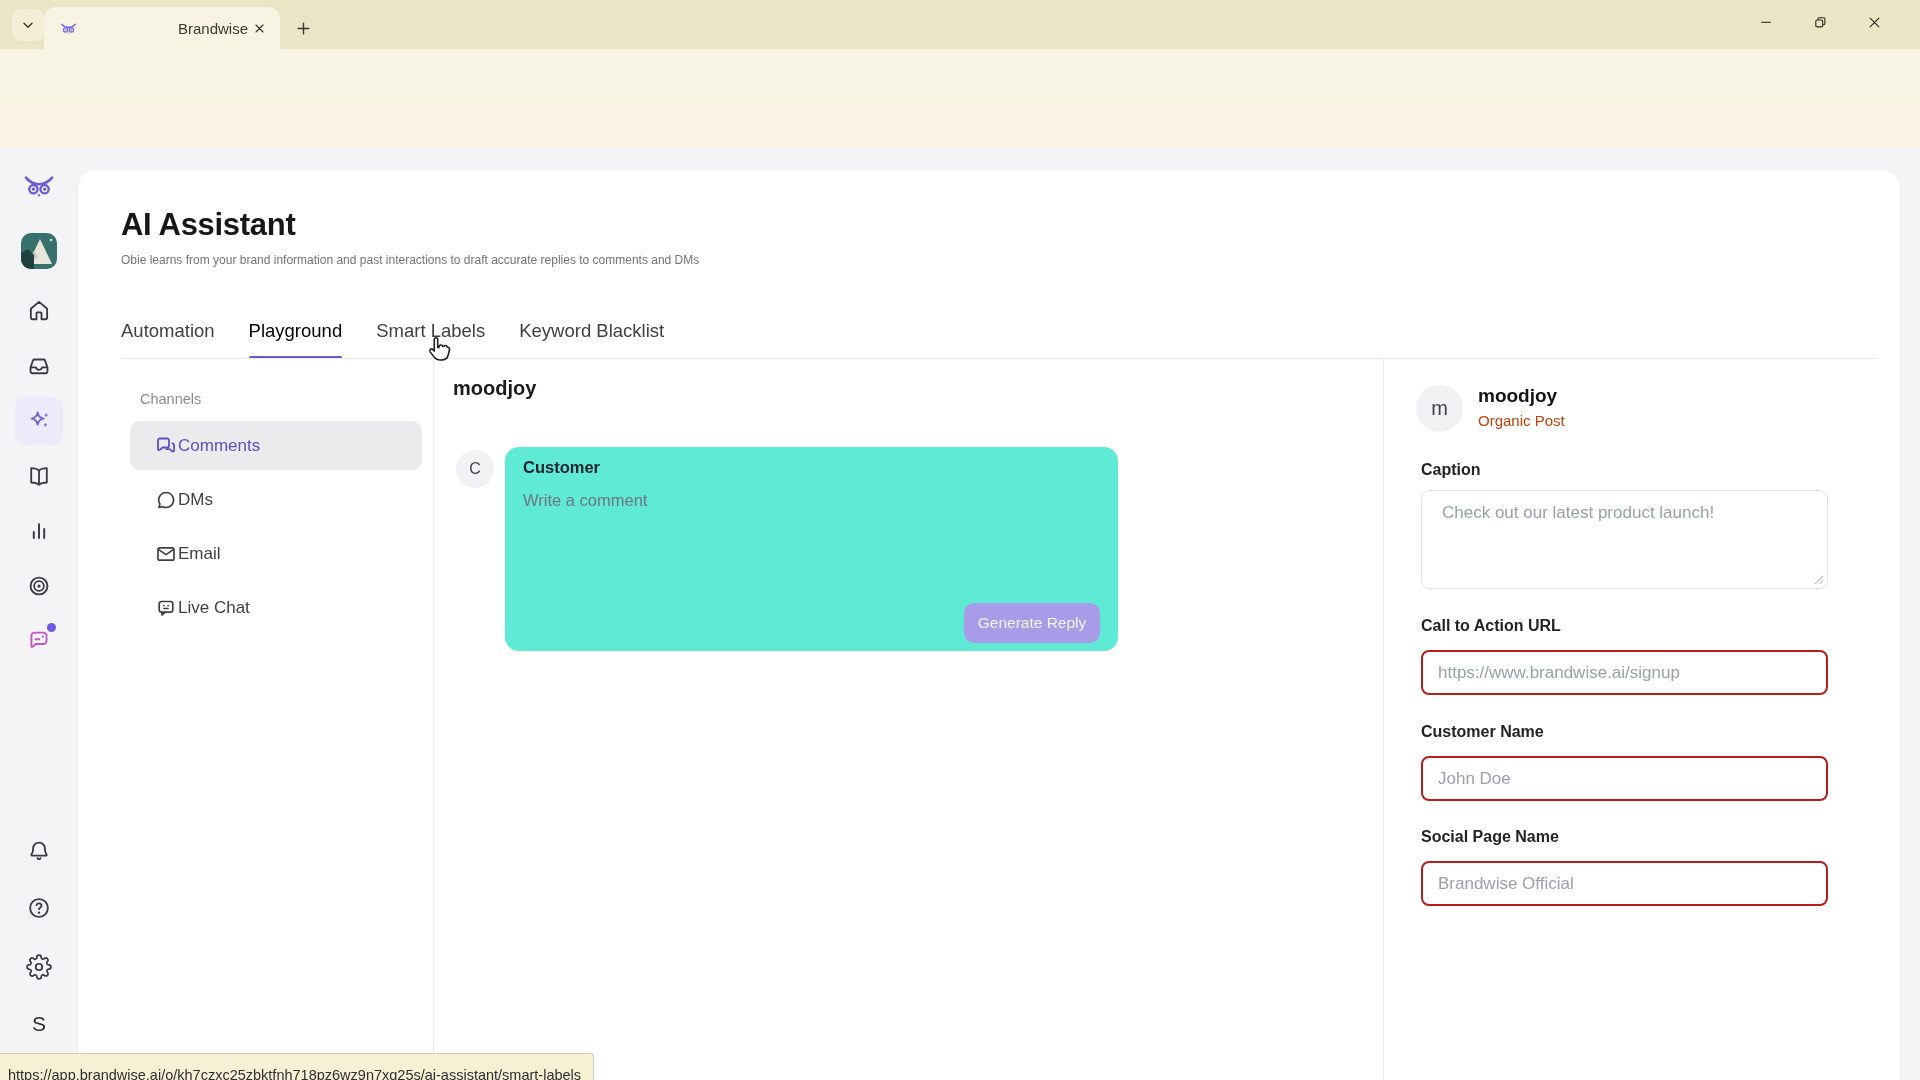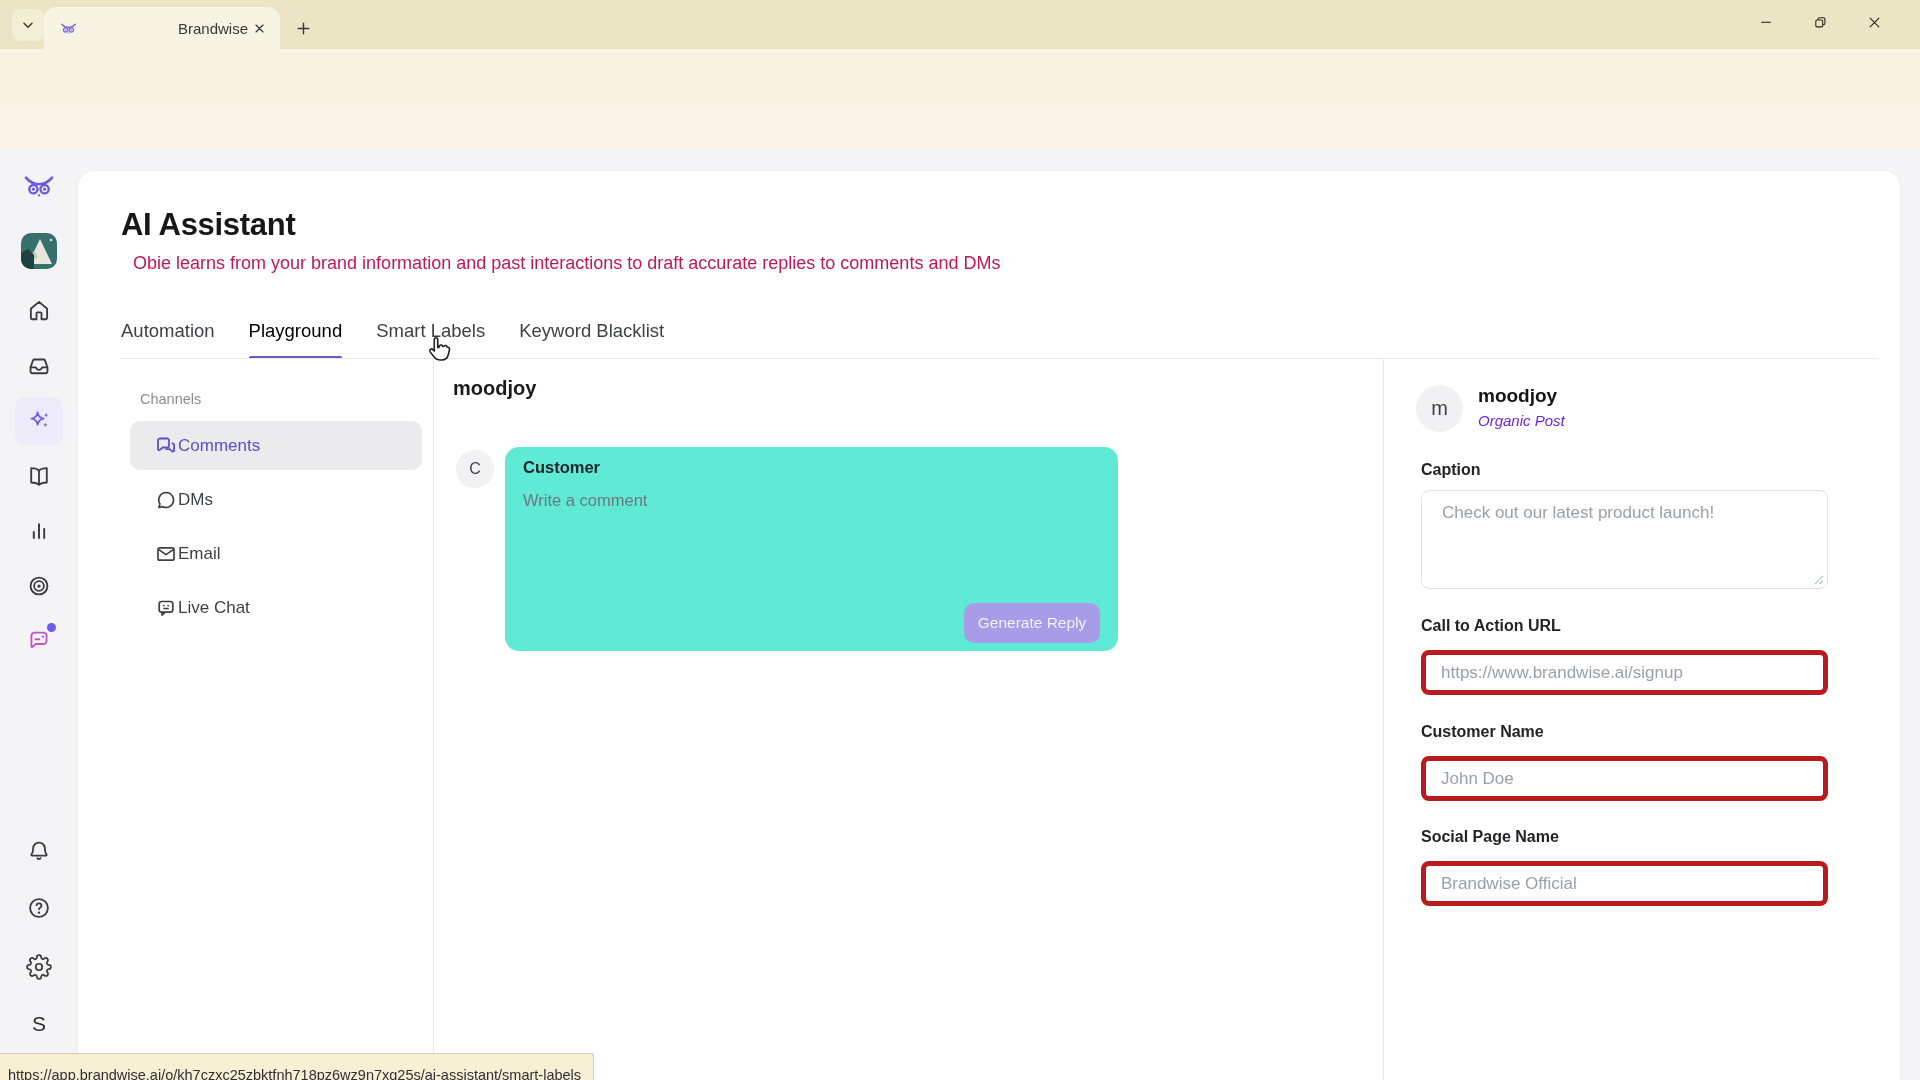--- a/index.html
+++ b/index.html
@@ -31,21 +31,21 @@
   .rail-item { position:absolute; left:15px; width:48px; height:48px; border-radius:10px; display:flex; align-items:center; justify-content:center; }
   .rail-item.active { background:#edebfa; }
   .rail-logo { position:absolute; left:23px; top:22px; }
   .ws-avatar { position:absolute; left:21px; top:85px; width:36px; height:36px; border-radius:10px; overflow:hidden; }
   .notif-dot { position:absolute; right:7px; top:6px; width:9px; height:9px; border-radius:50%; background:#6d5ce8; }
   .rail-user { position:absolute; left:0; top:864px; width:78px; text-align:center; font-size:21px; color:#2c2c30; }
 
   .card { position:absolute; left:78px; top:23px; width:1822px; height:909px; background:#ffffff; border-radius:16px 16px 0 0; box-shadow:0 1px 3px rgba(0,0,0,.05); }
 
   .page-title { position:absolute; left:43px; top:36px; font-size:31px; font-weight:600; color:#17171b; letter-spacing:-.3px; }
-  .page-sub { position:absolute; left:55px; top:82px; font-size:18px; color:#be185d; }
+  .page-sub { position:absolute; left:43px; top:82px; font-size:12px; color:#737373; }
 
   .tabs { position:absolute; left:43px; top:131px; height:57px; display:flex; gap:34px; }
   .tab { font-size:18.5px; color:#3f3f46; display:flex; align-items:center; position:relative; }
   .tab.active { color:#000000; font-weight:400;text-align:center; }
   .tab.active::after { content:''; position:absolute; left:0; right:0; bottom:0; height:3.5px; border-radius:3px; background:#675cc6; }
   .hdivider { position:absolute; left:43px; right:22px; top:187px; height:1px; background:#e9e9ec; }
   .vdiv { position:absolute; top:188px; bottom:0; width:1px; background:#e9e9ec; }
 
   
   .ch-label { position:absolute; left:62px; top:220px; font-size:14.5px; color:#8b8b94; }
@@ -57,23 +57,23 @@
   .pg-title { position:absolute; left:375px; top:206px; font-size:20px; font-weight:600; color:#1b1b1f; }
   .cust-avatar { position:absolute; left:378px; top:279px; width:38px; height:38px; border-radius:50%; background:#f2f2f5; display:flex; align-items:center; justify-content:center; font-size:16px; color:#44444c; }
   .comment-card { position:absolute; left:427px; top:276px; width:613px; height:204px; background:#5eead4; border-radius:14px; }
   .cust-label { position:absolute; left:18px; top:11px; font-size:16.5px; font-weight:600; color:#20252f; }
   .comment-ph { position:absolute; left:18px; top:44px; font-size:16.5px; color:#707683; }
   .gen-btn { position:absolute; right:18px; bottom:8px; width:136px; height:40px; background:#a89ce9; border-radius:10px; border:none; color:#f3f1fd; font-size:15.5px; font-weight:500; display:flex; align-items:center; justify-content:center; font-family:"Liberation Sans",sans-serif;margin-top:14px; }
 
   
   .dt-avatar { position:absolute; left:1338px; top:214px; width:47px; height:47px; border-radius:50%; background:#f1f1f4; display:flex; align-items:center; justify-content:center; font-size:20px; color:#3f3f46; }
   .dt-name { position:absolute; left:1400px; top:214px; font-size:19px; font-weight:700; color:#141418; }
-  .dt-type { position:absolute; left:1400px; top:241px; font-size:15px; color:#6d28d9;font-style:italic; }
+  .dt-type { position:absolute; left:1400px; top:241px; font-size:15px; color:#c2410c; }
   .fld-label { position:absolute; left:1343px; font-size:16px; font-weight:600; color:#232329; }
-  .fld-input { position:absolute; left:1343px; width:407px; height:45px; border:5px solid #b91c1c; border-radius:8px; padding:0 15px; font-size:17px; color:#2b2b30; background:#fff; font-family:"Liberation Sans",sans-serif; outline:none; }
+  .fld-input { position:absolute; left:1343px; width:407px; height:45px; border:2px solid #b91c1c; border-radius:8px; padding:0 15px; font-size:17px; color:#2b2b30; background:#fff; font-family:"Liberation Sans",sans-serif; outline:none; }
   .fld-input::placeholder, .fld-ta::placeholder { color:#9aa0ab; opacity:1; }
   .ta-wrap { position:absolute; left:1343px; top:319px; width:407px; height:99px; }
   .fld-ta { width:407px; height:99px; border:1px solid #e4e4e8; border-radius:8px; padding:12px 20px; font-size:17px; color:#2b2b30; resize:none; background:#fff; font-family:"Liberation Sans",sans-serif; outline:none; }
   .ta-handle { position:absolute; right:4px; bottom:4px; }
 
   .status-tip { position:absolute; left:0; bottom:0; height:27px; background:#f7f0d4; border-top:1px solid #d2cdb6; border-right:1px solid #d2cdb6; border-top-right-radius:3px; padding:8px 12px 0 8px; font-size:14.5px; line-height:26px; color:#2f2f33; white-space:nowrap; z-index:60; }
   .cursor { position:absolute; left:424px; top:334px; z-index:50; pointer-events:none; }
 </style>
 </head>
 <body>

